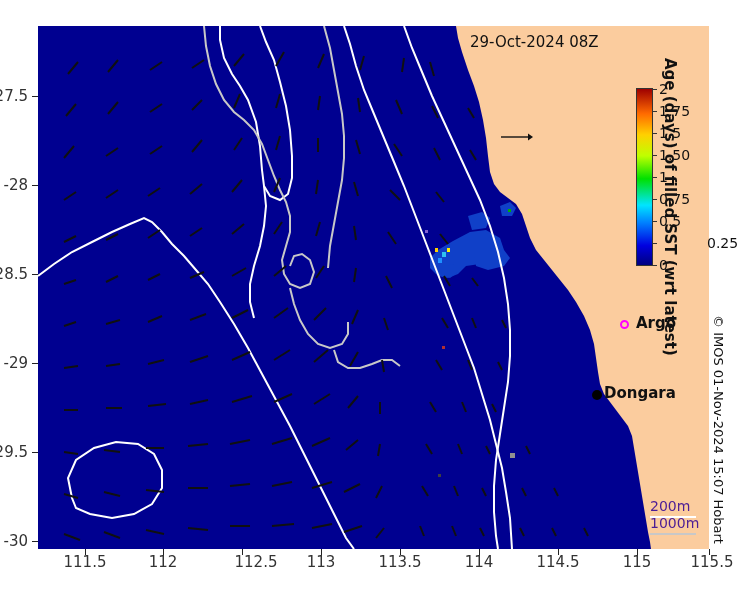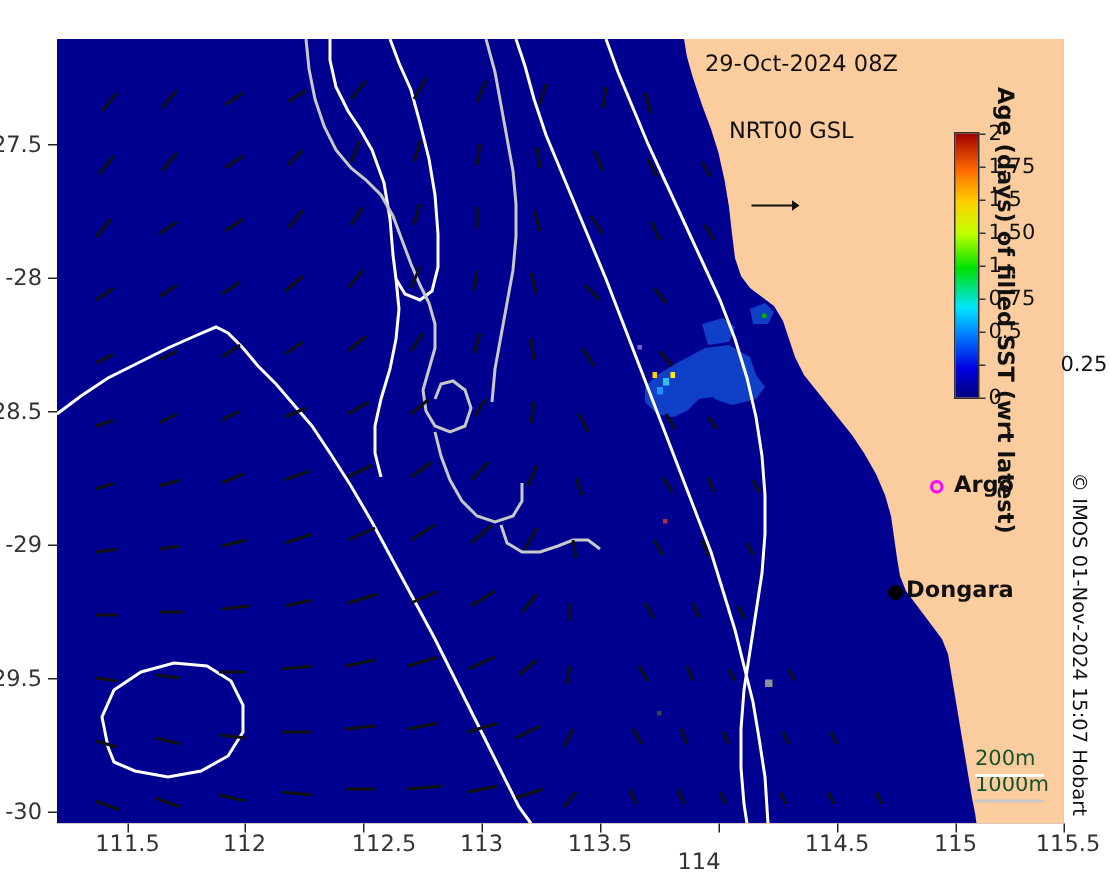--- a/index.html
+++ b/index.html
@@ -98,21 +98,21 @@
     border-radius: 50%;
   }
   #dongara-label { left: 604px; top: 385px; }
 
   
   #depth-legend {
     position: absolute;
     left: 650px;
     top: 498px;
     font-size: 14px;
-    color: #14532d;
+    color: #4c1d95;
     line-height: 17px;
     white-space: nowrap;
   }
   #depth-line-200 {
     position: absolute;
     left: 650px;
     top: 516px;
     width: 46px;
     height: 2px;
     background: #FFFFFF;
@@ -423,21 +423,20 @@
       <path d="M 486,510 L 482,502"></path>
       <path d="M 520,470 L 516,462"></path>
         <path d="M 518,510 L 514,502"></path>
       <path d="M 550,510 L 546,502"></path>
     </g>
   </svg>
 
   <div class="map-text" id="timestamp-label" style="left:432px;top:7px;">29-Oct-2024 08Z</div>
 
   <div id="product-block" style="left:448px;top:52px;">
-    <div>NRT00 GSL</div>
   </div>
 
   <svg id="vector-scale-arrow" style="left:462px;top:105px;" viewBox="0 0 34 12">
     <line x1="1" y1="6" x2="28" y2="6" stroke="#111111" stroke-width="1.4"></line>
     <path d="M 28,2.5 L 33,6 L 28,9.5 Z" fill="#111111"></path>
   </svg>
 
   <div id="argo-marker" style="left:582px;top:294px;"></div>
   <div class="map-text bold" id="argo-label" style="left:598px;top:288px;">Argo</div>
 
@@ -461,21 +460,21 @@
   <div class="tick x" style="left:479px; top:549px;"></div>
   <div class="tick x" style="left:558px; top:549px;"></div>
   <div class="tick x" style="left:637px; top:549px;"></div>
   <div class="tick x" style="left:709px; top:549px;"></div>
 
   <div class="ticklabel x" style="left:85px;">111.5</div>
   <div class="ticklabel x" style="left:163px;">112</div>
   <div class="ticklabel x" style="left:256px;">112.5</div>
   <div class="ticklabel x" style="left:321px;">113</div>
   <div class="ticklabel x" style="left:400px;">113.5</div>
-  <div class="ticklabel x" style="left:466px;margin-top:12px;">114</div>
+  <div class="ticklabel x" style="left:479px;">114</div>
   <div class="ticklabel x" style="left:558px;">114.5</div>
   <div class="ticklabel x" style="left:637px;">115</div>
   <div class="ticklabel x" style="left:712px;">115.5</div>
 </div>
 
 <div id="y-axis">
   <div class="tick y" style="left:32px; top:96px;"></div>
   <div class="tick y" style="left:32px; top:185px;"></div>
   <div class="tick y" style="left:32px; top:274px;"></div>
   <div class="tick y" style="left:32px; top:363px;"></div>

